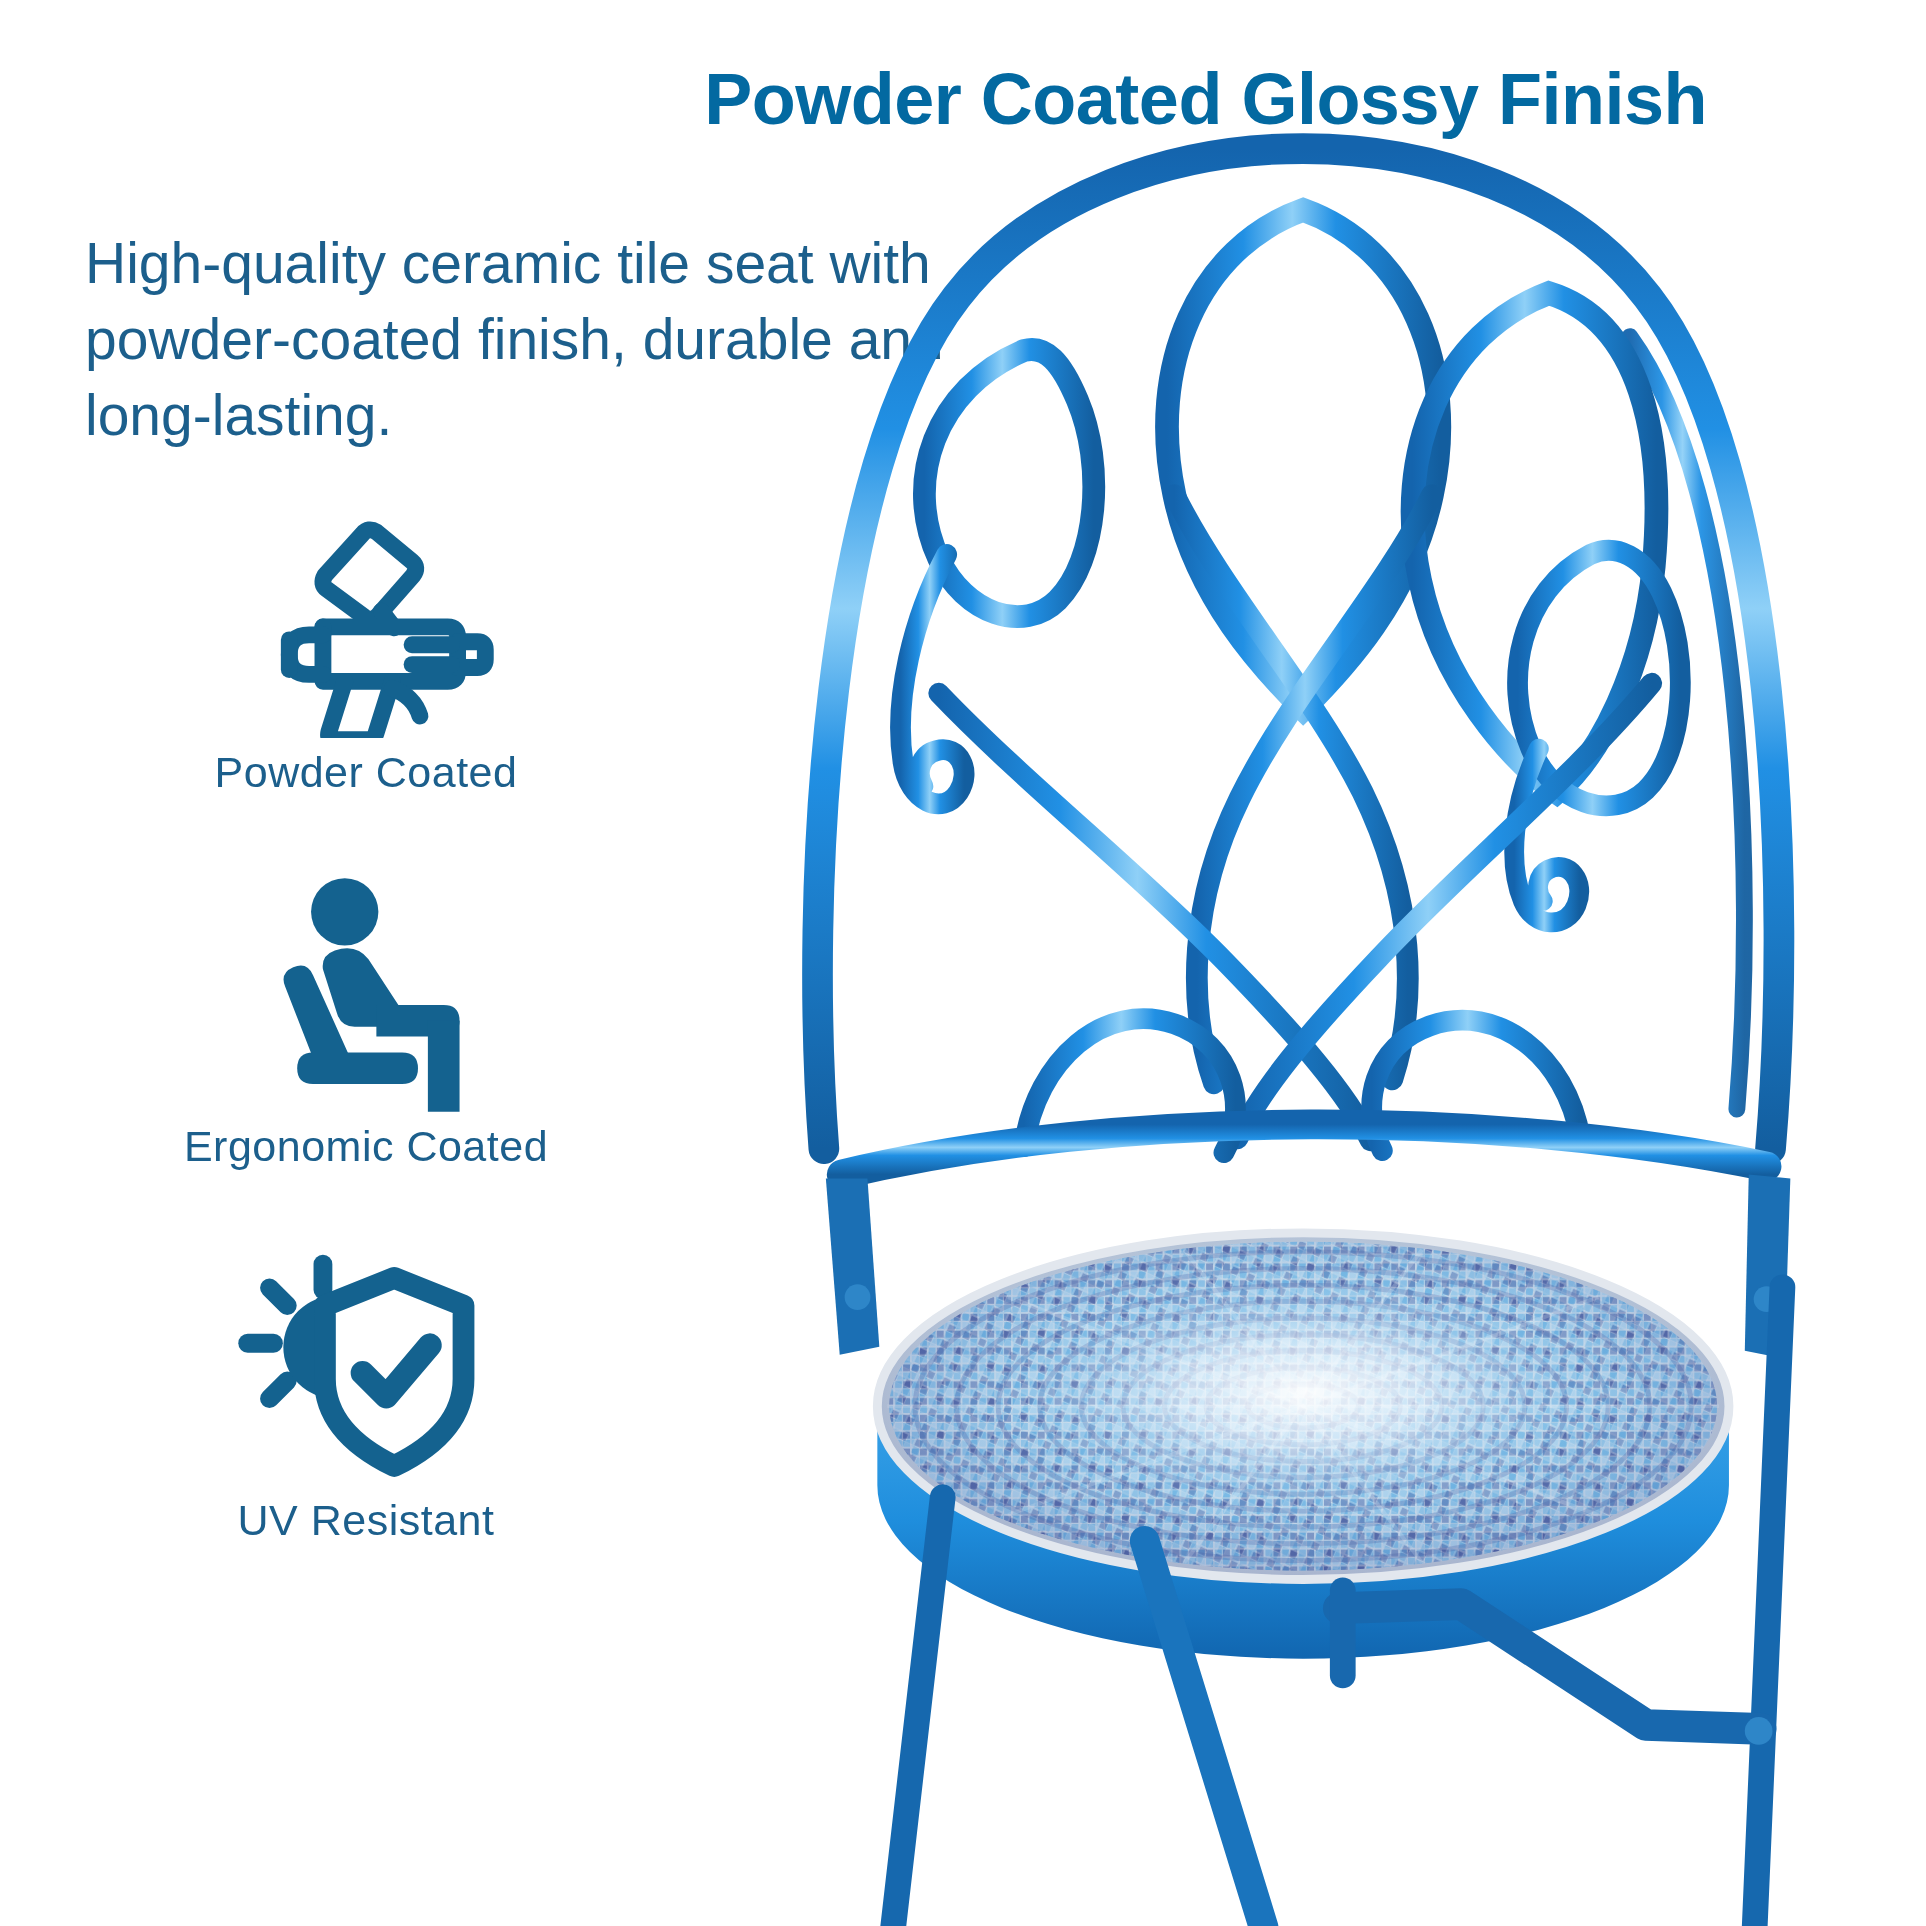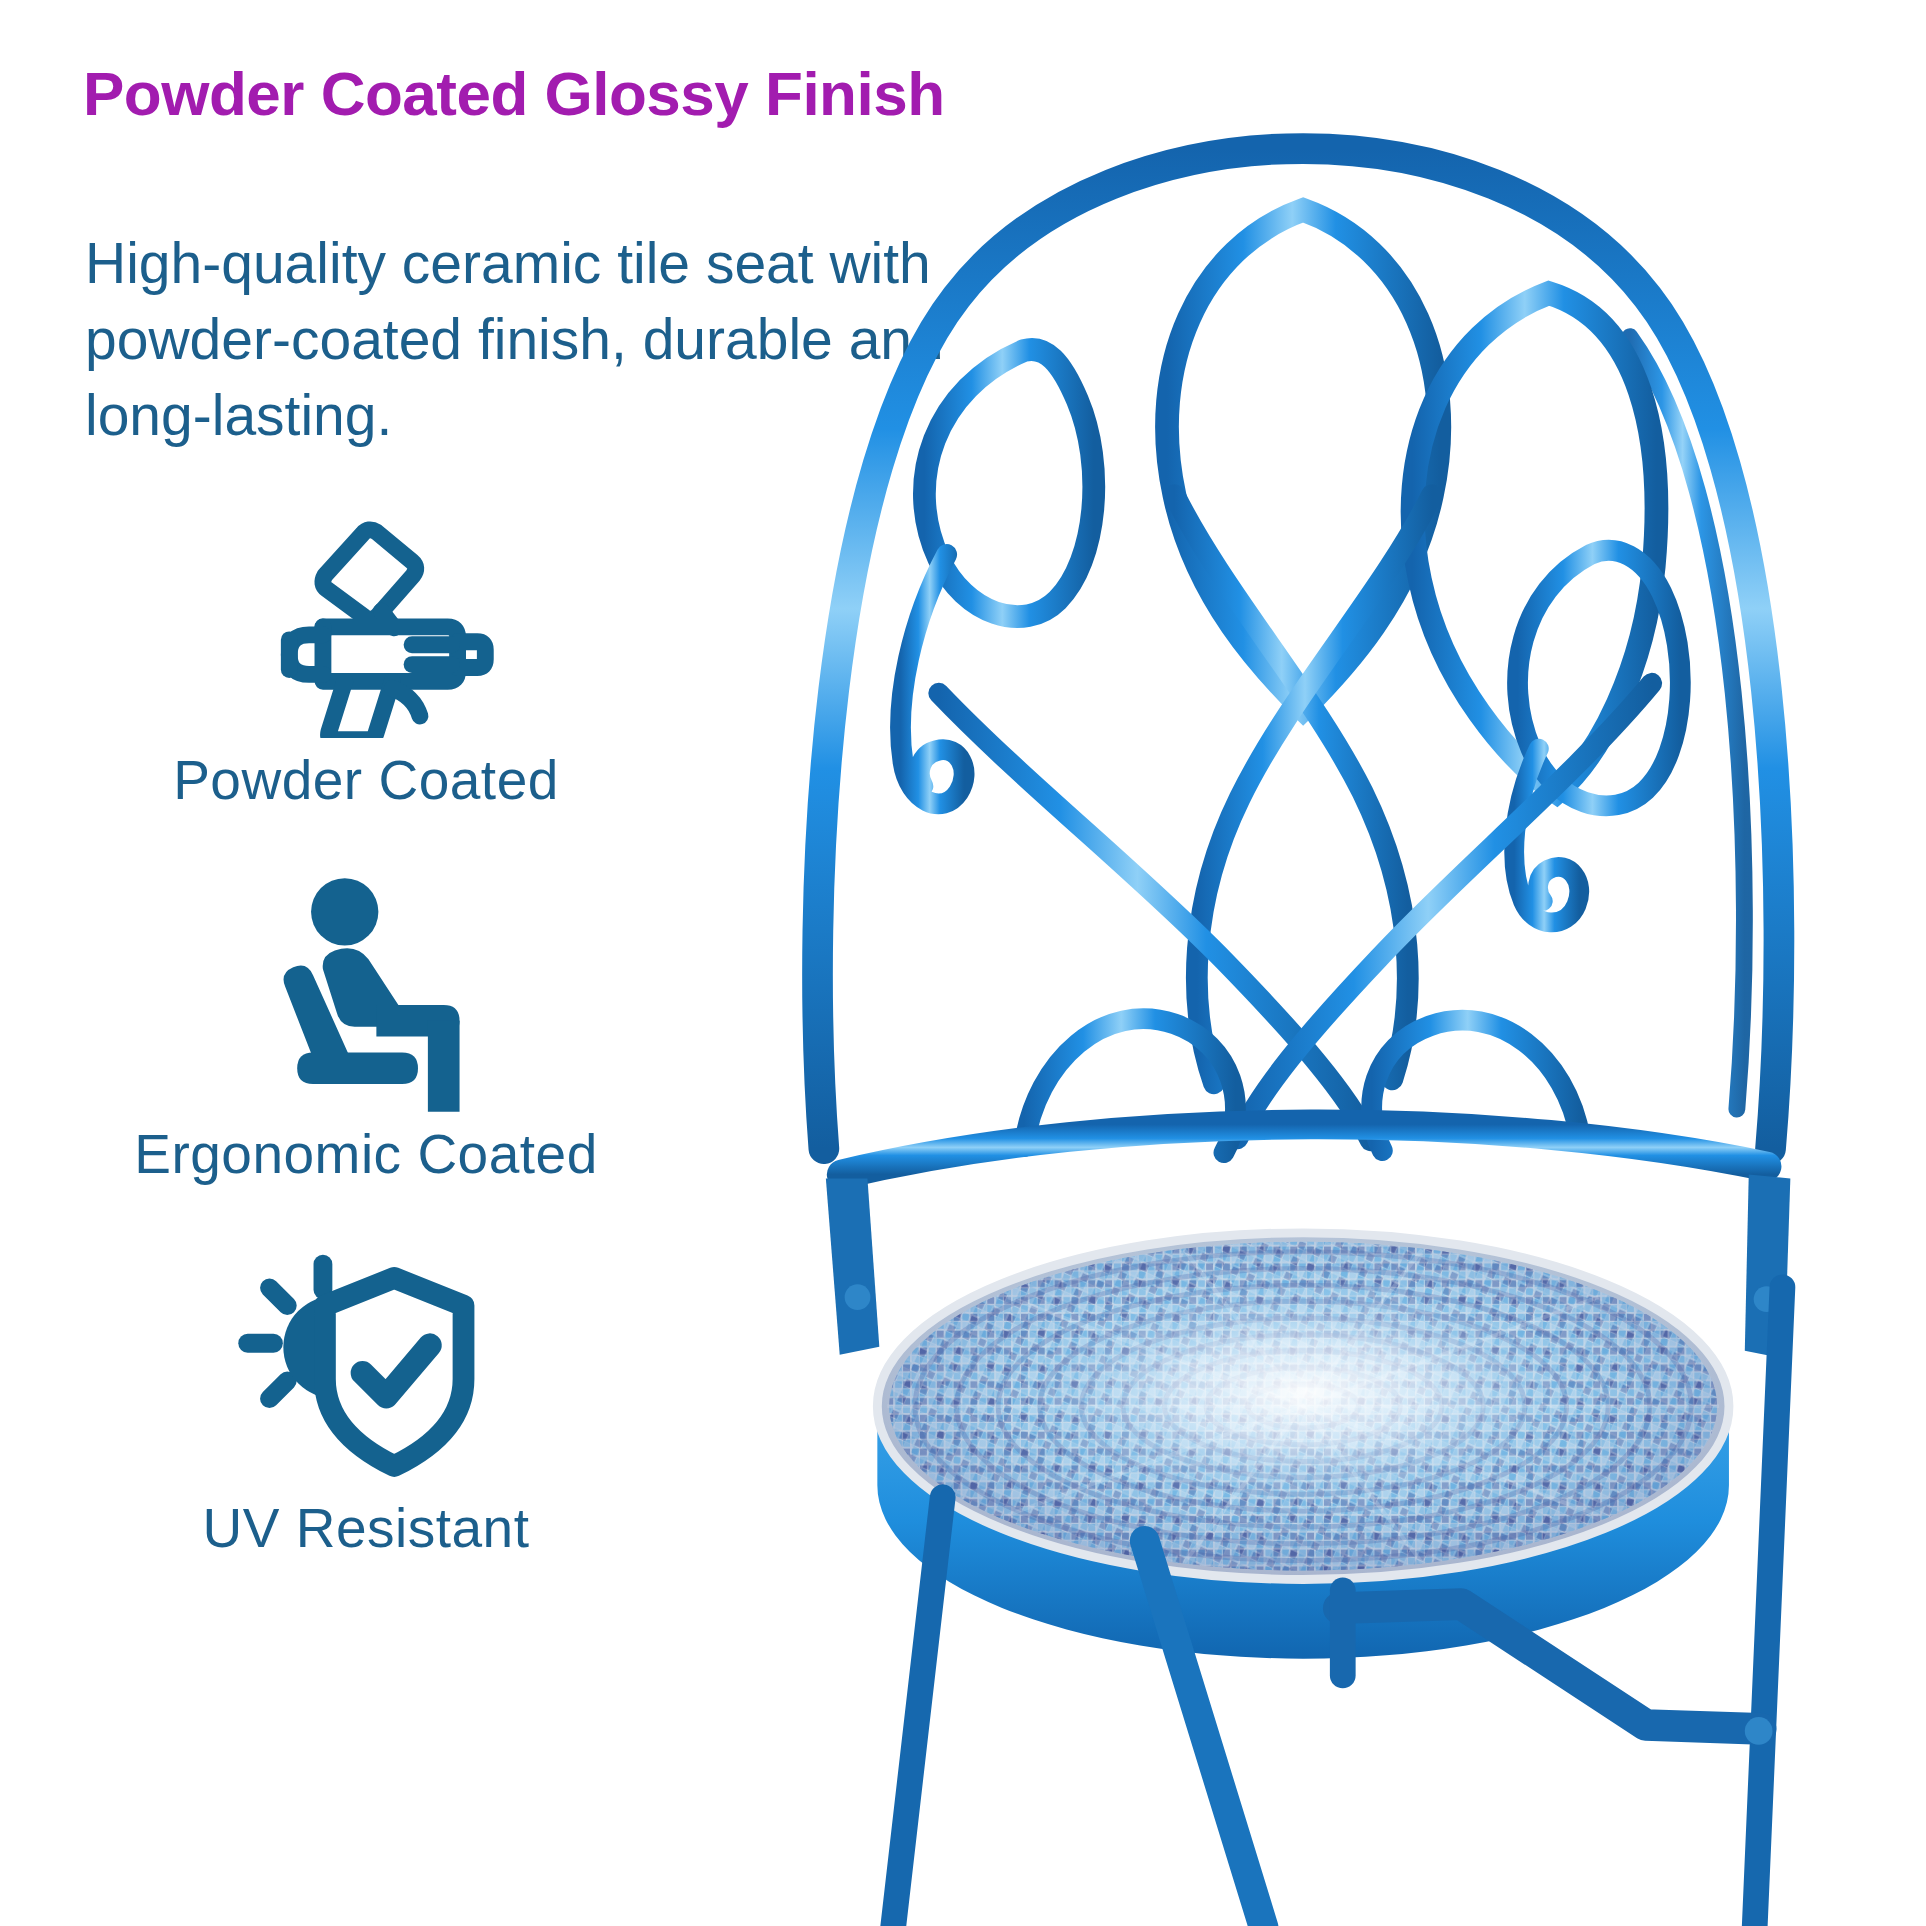--- a/index.html
+++ b/index.html
@@ -19,25 +19,26 @@
   }
 
   
   #headline {
     position: absolute;
     left: 83px;
     top: 61px;
     width: 1624px;
     font-family: "Liberation Sans", sans-serif;
     font-weight: bold;
-    font-size: 62px;
+    font-size: 72px;
     line-height: 1.08;
     letter-spacing: -0.5px;
-    color: #a21caf;
+    color: #0369a1;
     white-space: nowrap;
+    text-align: right;
   }
   #subhead {
     position: absolute;
     left: 85px;
     top: 226px;
     width: 950px;
     font-family: "Liberation Sans", sans-serif;
     font-weight: normal;
     font-size: 57px;
     line-height: 1.33;
@@ -70,21 +71,21 @@
     display: block;
   }
   .feature-label {
     position: absolute;
     left: 0;
     right: 0;
     top: 248px;
     text-align: center;
     font-family: "Liberation Sans", sans-serif;
     font-weight: normal;
-    font-size: 55px;
+    font-size: 43px;
     letter-spacing: 0.5px;
     color: #1c5f8c;
     white-space: nowrap;
   }
 
   
   #product {
     position: absolute;
     right: 0;
     top: 0;

